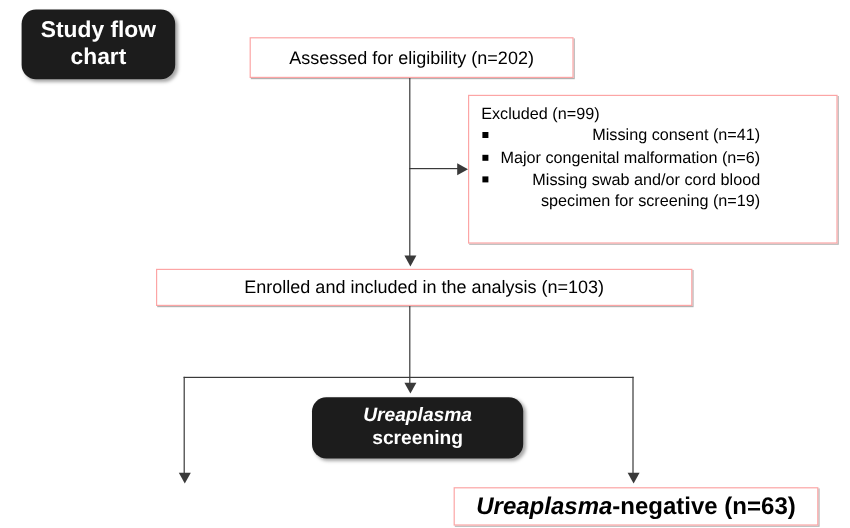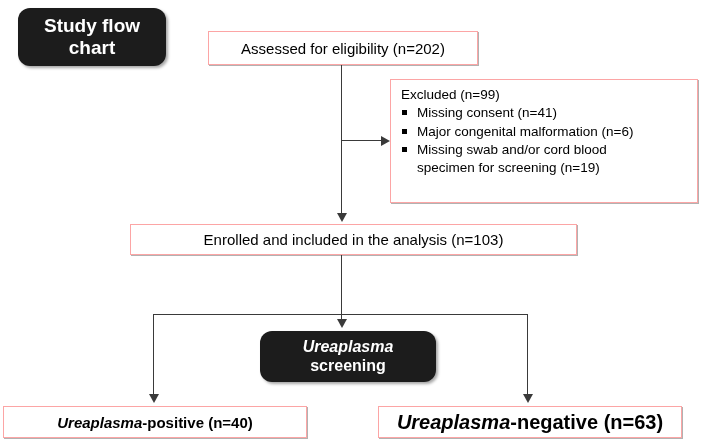--- a/index.html
+++ b/index.html
@@ -24,40 +24,41 @@
     border: 1px solid #fca5a5;
     box-shadow: 1px 1px 0 rgba(0,0,0,0.30);
     display: flex;
     align-items: center;
     justify-content: center;
     color: #000000;
   }
   .box-left {
     justify-content: flex-start;
     align-items: flex-start;
+    text-align: right;
   }
 
   .black-box {
     position: absolute;
     box-sizing: border-box;
     background: #1c1c1c;
     border-radius: 12px;
     box-shadow: 2px 2px 3px rgba(0,0,0,0.35);
     display: flex;
     flex-direction: column;
     align-items: center;
     justify-content: center;
     color: #ffffff;
     text-align: center;
     line-height: 1.18;
   }
 
   
   #title-badge {
-    left: 18px; top: 8px; width: 148px; height: 58px;
+    left: 18px; top: 8px; width: 128px; height: 58px;
     font-size: 19px; font-weight: bold;
   }
 
   #assessed-box {
     left: 208px; top: 31px; width: 270px; height: 34px;
     font-size: 15px;
   }
 
   #excluded-box {
     left: 390px; top: 79px; width: 308px; height: 124px;
@@ -159,23 +160,20 @@
 
   <div class="box" id="enrolled-box">
     <span>Enrolled and included in the analysis  (n=103)</span>
   </div>
 
   <div class="black-box" id="screening-badge">
     <span class="ital">Ureaplasma</span>
     <span>screening</span>
   </div>
 
-  <div class="box" id="pos-box">
-    <span><span class="spec">Ureaplasma</span><span>-positive (n=40)</span></span>
-  </div>
 
   <div class="box" id="neg-box">
     <span><span class="spec">Ureaplasma</span><span>-negative (n=63)</span></span>
   </div>
 
   <div class="line vline" style="left:341px; top:65px; height:150px;"></div>
   <div class="arrow-down" style="left:337px; top:213px;"></div>
 
   <div class="line hline" style="left:341px; top:140px; width:42px;"></div>
   <div class="arrow-right" style="left:381px; top:136px;"></div>

